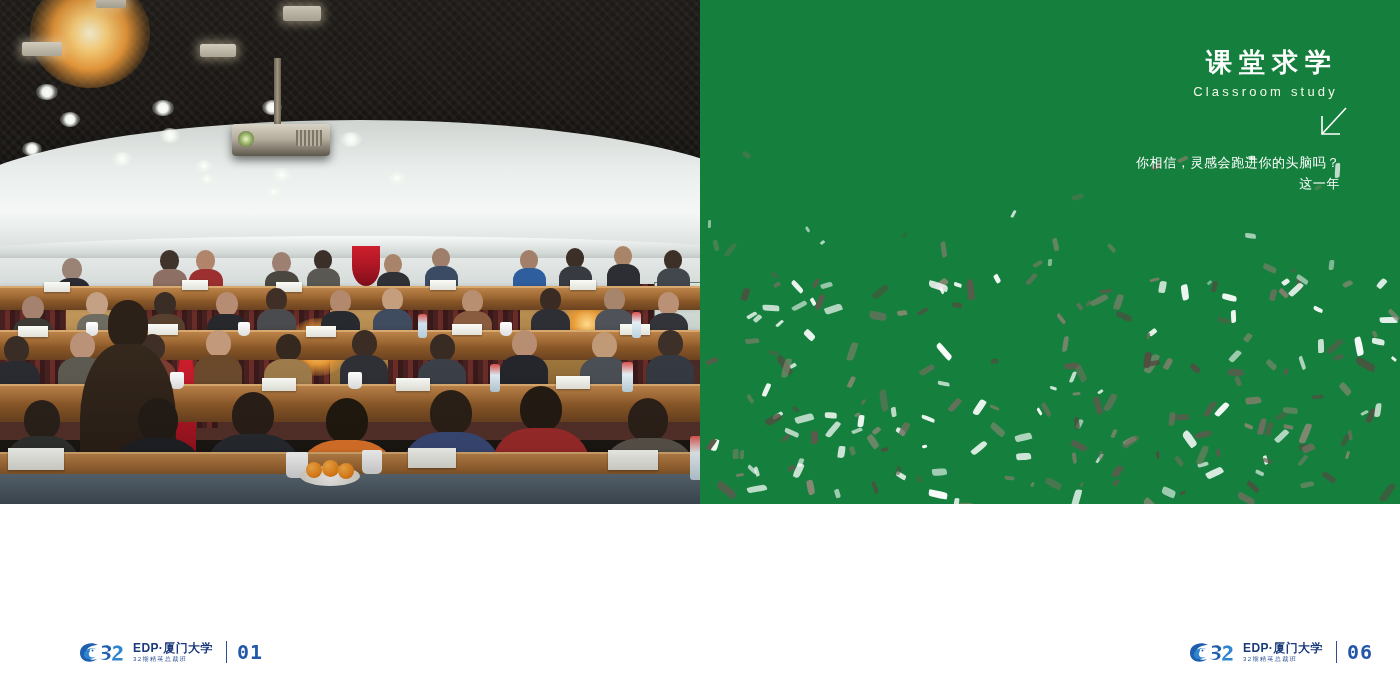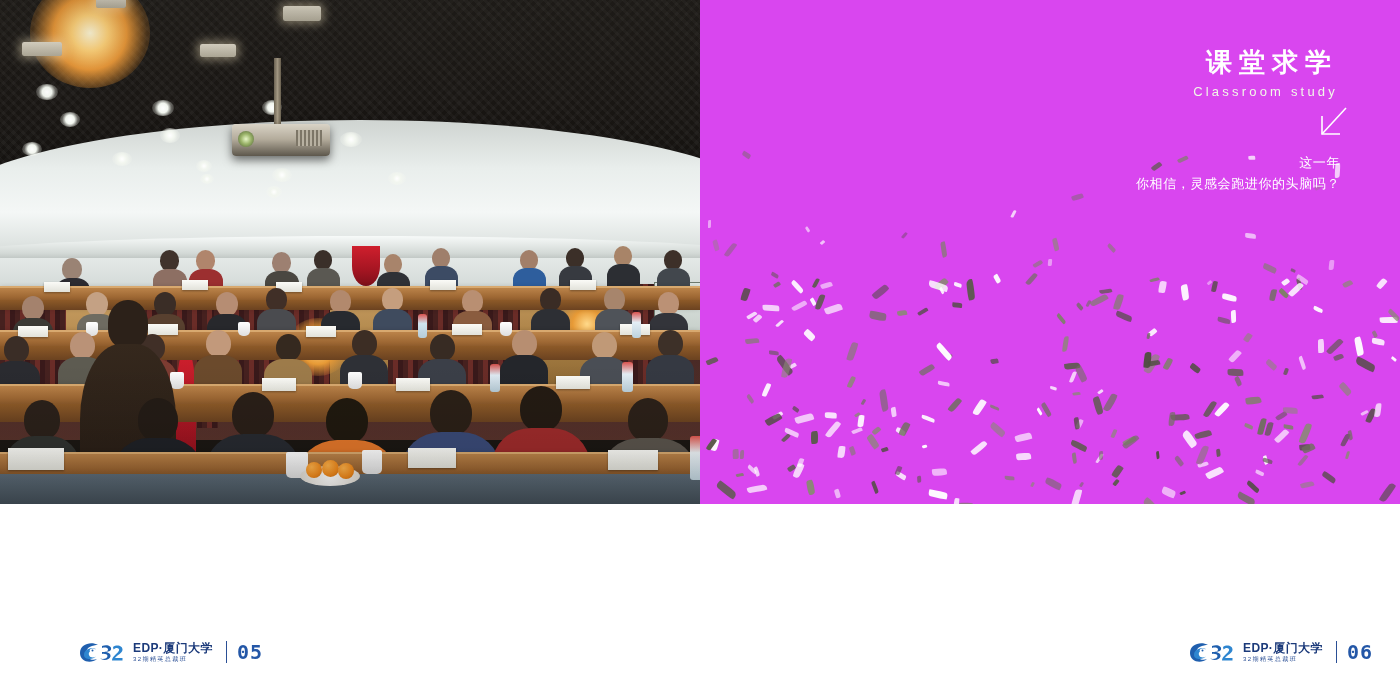--- a/index.html
+++ b/index.html
@@ -546,21 +546,21 @@
       <div class="bottle" style="left:690px; top:436px; width:14px; height:44px; background:linear-gradient(180deg,#e0574f 0%, #eef4f8 38%, #c3d6e0 100%);"></div>
       <div class="orange-plate" style="left:300px; top:466px; width:60px; height:20px;"></div>
       <div class="orange" style="left:306px; top:462px; width:16px; height:16px;"></div>
       <div class="orange" style="left:322px; top:460px; width:17px; height:17px;"></div>
       <div class="orange" style="left:338px; top:463px; width:16px; height:16px;"></div>
 
       <div class="photo-haze"></div>
     </div>
   </div>
 
-  <div class="green-panel" id="green-panel" style="background: #d946ef;">
+  <div class="green-panel" id="green-panel" style="background: #15803d;">
       <div class="petal" style="left: 427px; top: 433.8px; width: 5.2px; height: 14.1px; background: rgb(138, 136, 117); opacity: 0.9; border-radius: 59% 12% 56% / 16% 52% 17% 63%; transform: rotate(63deg);"></div>
       <div class="petal" style="left: 235.6px; top: 465.2px; width: 7.3px; height: 14.6px; background: rgb(255, 255, 255); opacity: 0.6; border-radius: 57% 19% 56% 10% / 21% 64% 20% 59%; transform: rotate(88deg);"></div>
       <div class="petal" style="left: 38.2px; top: 471.3px; width: 3.3px; height: 8.4px; background: rgb(128, 126, 107); opacity: 0.87; border-radius: 56% 9% 68% 19% / 18% 66% 21% 65%; transform: rotate(80deg);"></div>
       <div class="petal" style="left: 97.3px; top: 298.3px; width: 5px; height: 15.6px; background: rgb(255, 255, 255); opacity: 0.56; border-radius: 54% 19% 61% 20% / 14% 63% 21% 62%; transform: rotate(64deg);"></div>
       <div class="petal" style="left: 101.1px; top: 409.3px; width: 6.7px; height: 18.9px; background: rgb(255, 255, 255); opacity: 0.69; border-radius: 63% 9% 57% 14% / 15% 57% 17% 53%; transform: rotate(76deg);"></div>
       <div class="petal" style="left: 655.9px; top: 337.1px; width: 6.6px; height: 18.8px; background: rgb(255, 255, 255); opacity: 0.95; border-radius: 66% 9% 51% 20% / 18% 55% 20% 61%; transform: rotate(170deg);"></div>
       <div class="petal" style="left: 685.6px; top: 310.7px; width: 5.6px; height: 17.7px; background: rgb(255, 255, 255); opacity: 0.88; border-radius: 50% 9% 57% 14% / 16% 61% 19% 64%; transform: rotate(90deg);"></div>
       <div class="petal" style="left: 40.1px; top: 450.3px; width: 3.7px; height: 9.4px; background: rgb(128, 126, 107); opacity: 0.64; border-radius: 64% 16% 57% 17% / 22% 63% 18% 58%; transform: rotate(5deg);"></div>
       <div class="petal" style="left: 88.5px; top: 464.4px; width: 4.6px; height: 8.3px; background: rgb(92, 90, 76); opacity: 0.84; border-radius: 69% 19% 62% 21% / 14% 55% 18% 52%; transform: rotate(59deg);"></div>
       <div class="petal" style="left: 64.4px; top: 382.9px; width: 5.1px; height: 13.5px; background: rgb(255, 255, 255); opacity: 0.91; border-radius: 58% 13% 59% 21% / 15% 50% 16% 58%; transform: rotate(25deg);"></div>
@@ -797,42 +797,42 @@
     </div>
 
     <div class="arrow-wrap">
       <svg width="44" height="40" viewBox="0 0 44 40" fill="none">
         <path d="M36 4 L12 30" stroke="#ffffff" stroke-width="1.6"></path>
         <path d="M12 12 L12 30 L30 30" stroke="#ffffff" stroke-width="1.6" fill="none"></path>
       </svg>
     </div>
 
     <div class="poem">
+      <div>你相信，灵感会跑进你的头脑吗？</div>
       <div>这一年</div>
-      <div>你相信，灵感会跑进你的头脑吗？</div>
     </div>
   </div>
 
   <div class="footer">
 
     <div class="brand brand-left">
       <svg class="brand-logo" viewBox="0 0 100 56">
         <path d="M8 30 C8 12, 30 6, 44 14 C34 14, 20 18, 20 30 C20 42, 32 46, 42 42 C30 52, 8 48, 8 30 Z" fill="#1f5fae"></path>
         <path d="M16 34 C16 22, 30 18, 40 22 C30 24, 24 28, 26 34 C28 40, 36 40, 40 37 C34 44, 16 44, 16 34 Z" fill="#2f86d0"></path>
         <ellipse cx="33" cy="25" rx="5.5" ry="4" fill="#ffffff"></ellipse>
         <circle cx="33" cy="25" r="2" fill="#1f5fae"></circle>
         <path d="M52 16 C62 12, 72 16, 70 23 C69 27, 62 28, 58 27 C64 29, 70 31, 69 37 C67 44, 55 46, 48 41 C55 43, 63 41, 63 36 C63 32, 56 31, 52 32 L52 28 C58 28, 64 27, 64 23 C64 19, 57 18, 52 20 Z" fill="#1f5fae"></path>
         <path d="M74 18 C82 12, 94 16, 93 24 C92 31, 82 34, 78 40 L93 40 L93 45 L72 45 C72 36, 84 31, 86 25 C88 19, 79 18, 75 23 Z" fill="#2f86d0"></path>
       </svg>
       <div class="brand-text">
         <span class="brand-name">EDP·厦门大学</span>
         <span class="brand-sub">32期精英总裁班</span>
       </div>
       <div class="brand-div"></div>
-      <span class="page-num">05</span>
+      <span class="page-num">01</span>
     </div>
 
     <div class="brand brand-right">
       <svg class="brand-logo" viewBox="0 0 100 56">
         <path d="M8 30 C8 12, 30 6, 44 14 C34 14, 20 18, 20 30 C20 42, 32 46, 42 42 C30 52, 8 48, 8 30 Z" fill="#1f5fae"></path>
         <path d="M16 34 C16 22, 30 18, 40 22 C30 24, 24 28, 26 34 C28 40, 36 40, 40 37 C34 44, 16 44, 16 34 Z" fill="#2f86d0"></path>
         <ellipse cx="33" cy="25" rx="5.5" ry="4" fill="#ffffff"></ellipse>
         <circle cx="33" cy="25" r="2" fill="#1f5fae"></circle>
         <path d="M52 16 C62 12, 72 16, 70 23 C69 27, 62 28, 58 27 C64 29, 70 31, 69 37 C67 44, 55 46, 48 41 C55 43, 63 41, 63 36 C63 32, 56 31, 52 32 L52 28 C58 28, 64 27, 64 23 C64 19, 57 18, 52 20 Z" fill="#1f5fae"></path>
         <path d="M74 18 C82 12, 94 16, 93 24 C92 31, 82 34, 78 40 L93 40 L93 45 L72 45 C72 36, 84 31, 86 25 C88 19, 79 18, 75 23 Z" fill="#2f86d0"></path>

